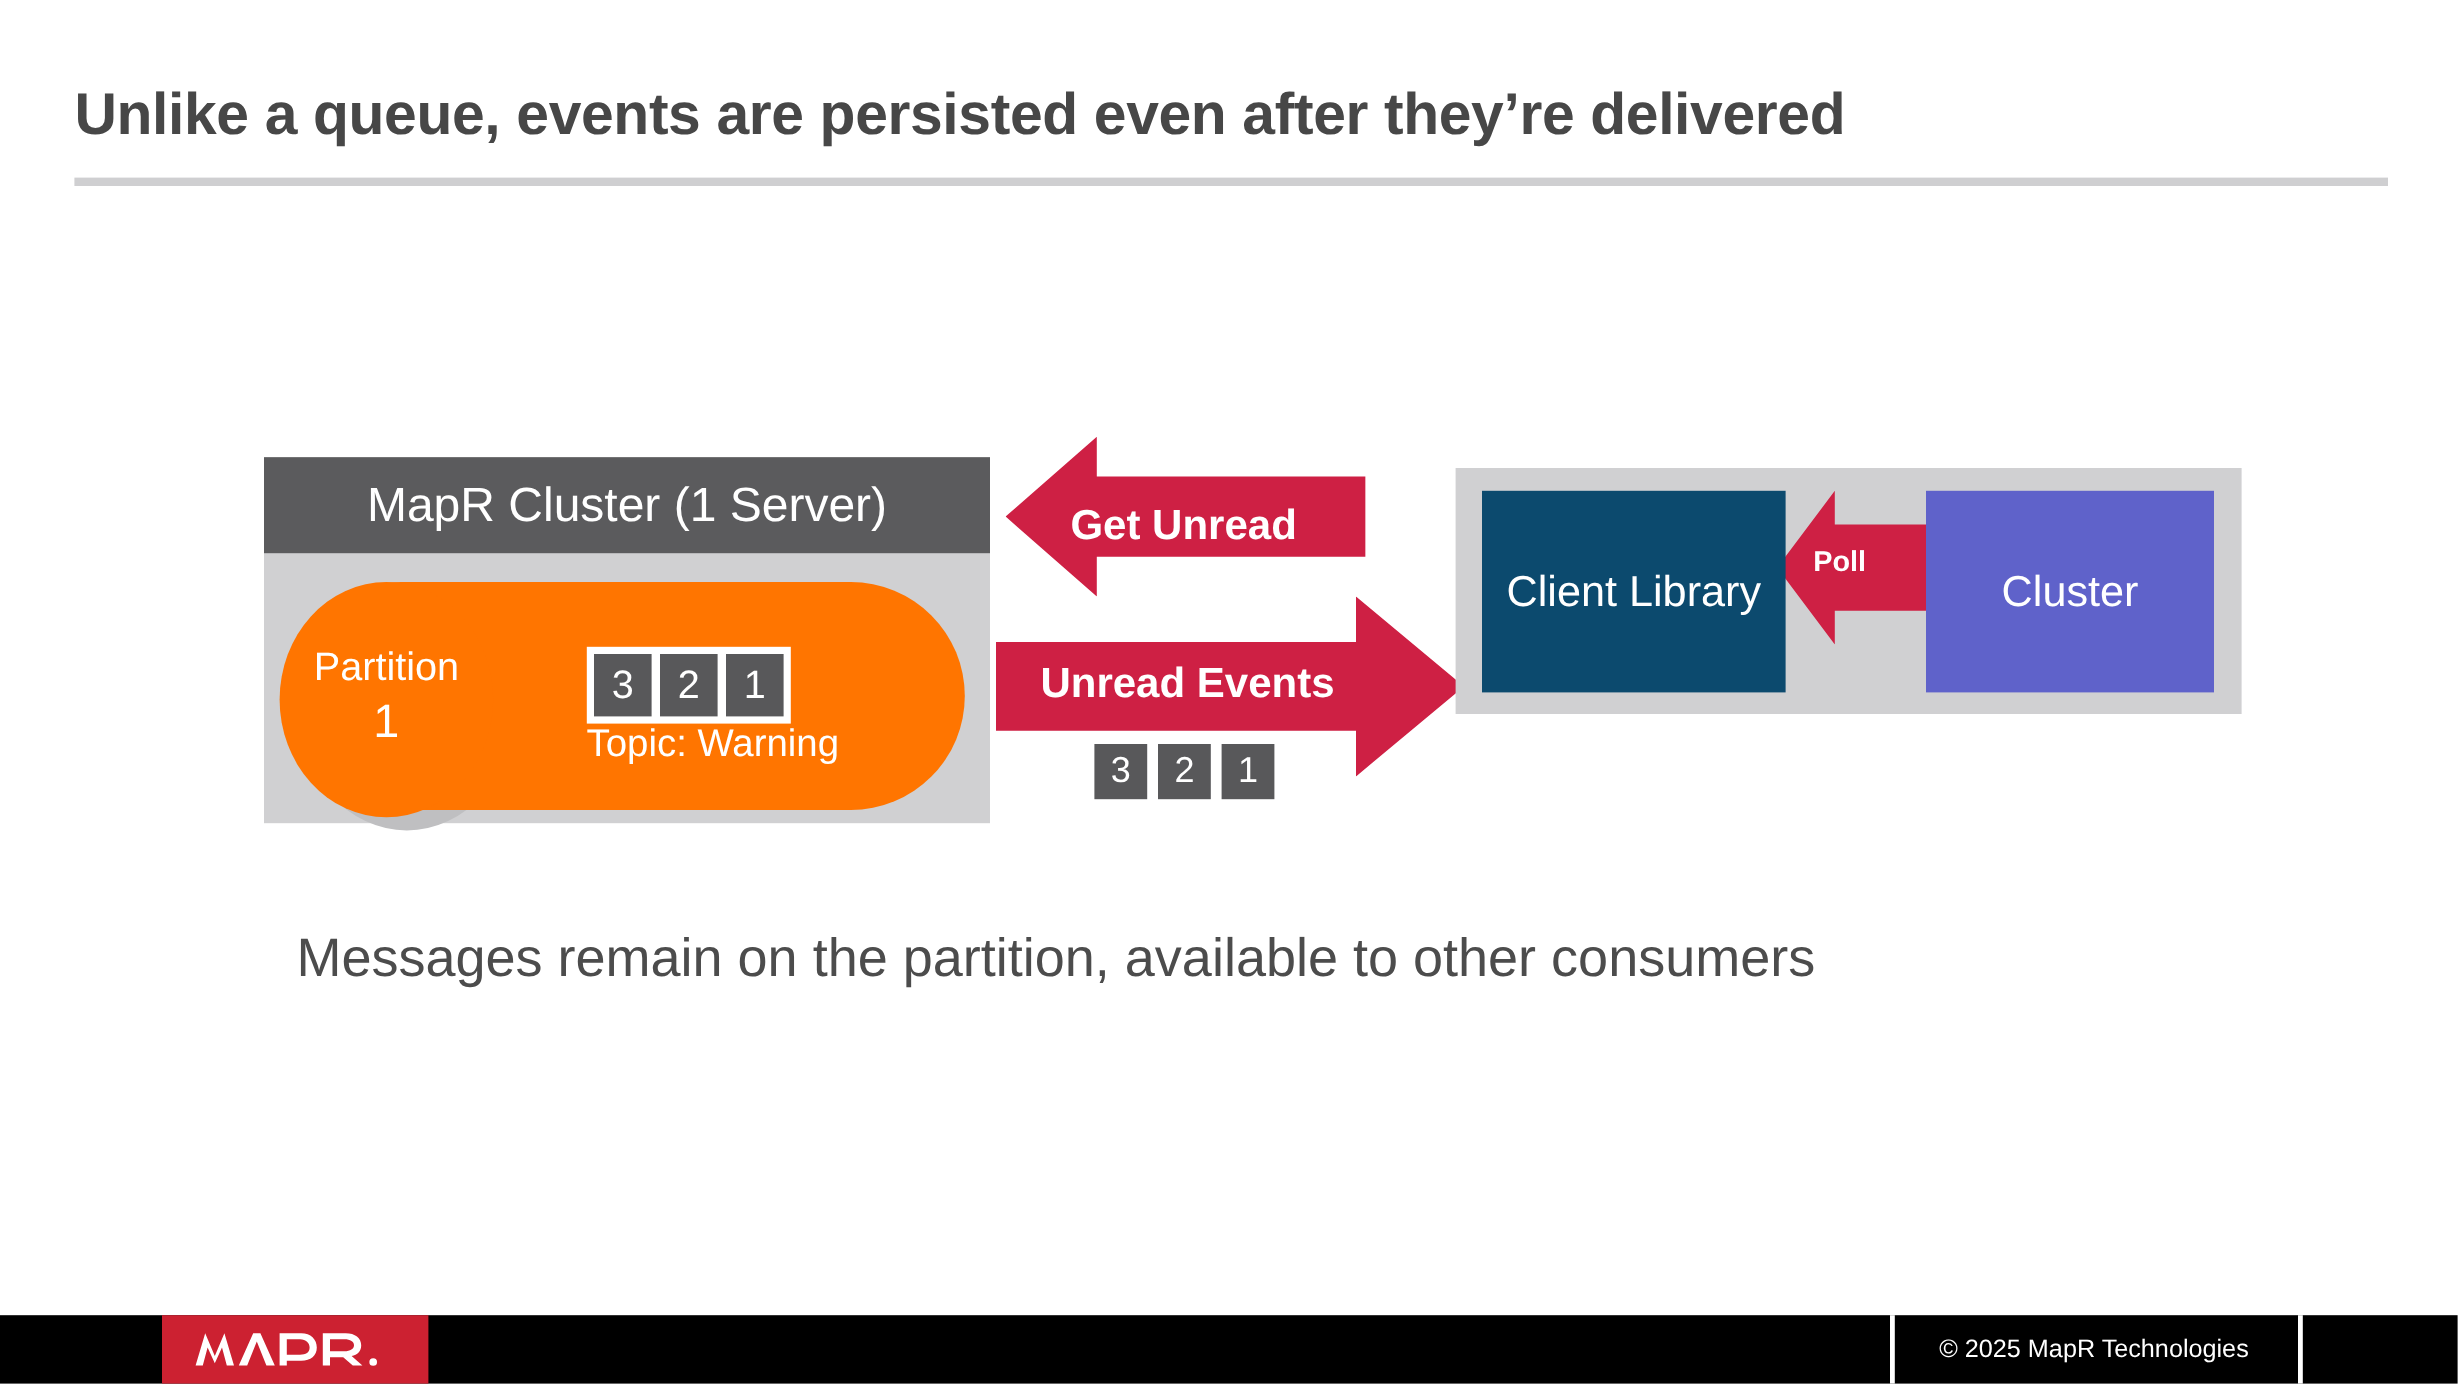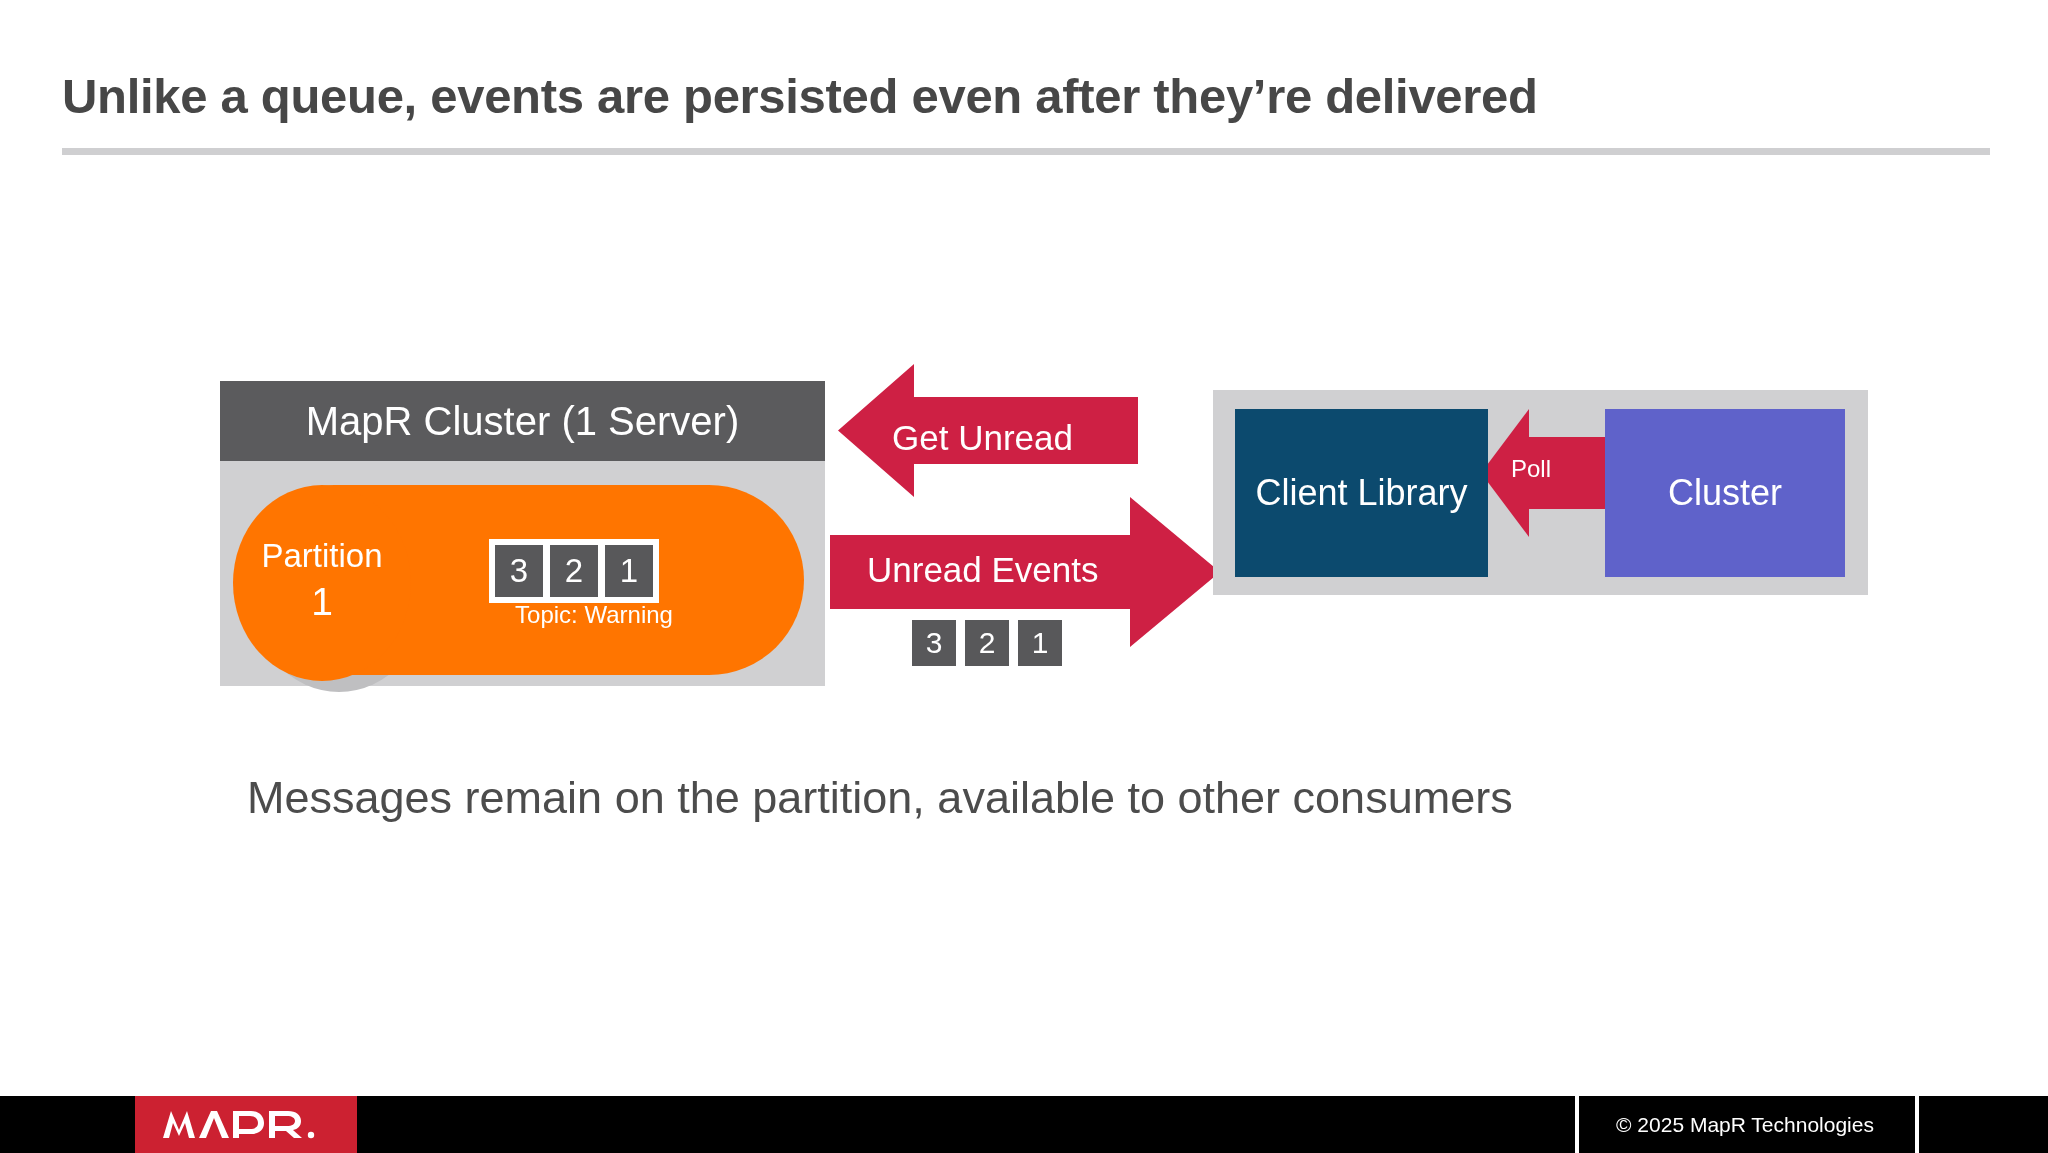--- a/index.html
+++ b/index.html
@@ -109,21 +109,21 @@
     font-size: 39px;
     display: block;
   }
   .topic-label {
     position: absolute;
     left: 432px;
     top: 601px;
     width: 324px;
     text-align: center;
     color: #ffffff;
-    font-size: 24px;
+    font-size: 32px;
   }
 
   
   .seq-boxes {
     position: absolute;
     display: flex;
     background: #ffffff;
     padding: 6px;
     gap: 7px;
   }
@@ -173,20 +173,21 @@
     position: absolute;
     left: 1481px;
     top: 409px;
     width: 125px;
     height: 128px;
   }
   .arrow-label {
     position: absolute;
     color: #ffffff;
     white-space: nowrap;
+    font-weight: bold;
   }
   .lbl-get-unread {
     left: 892px;
     top: 418px;
     font-size: 35px;
   }
   .lbl-unread-events {
     left: 867px;
     top: 550px;
     font-size: 35px;

